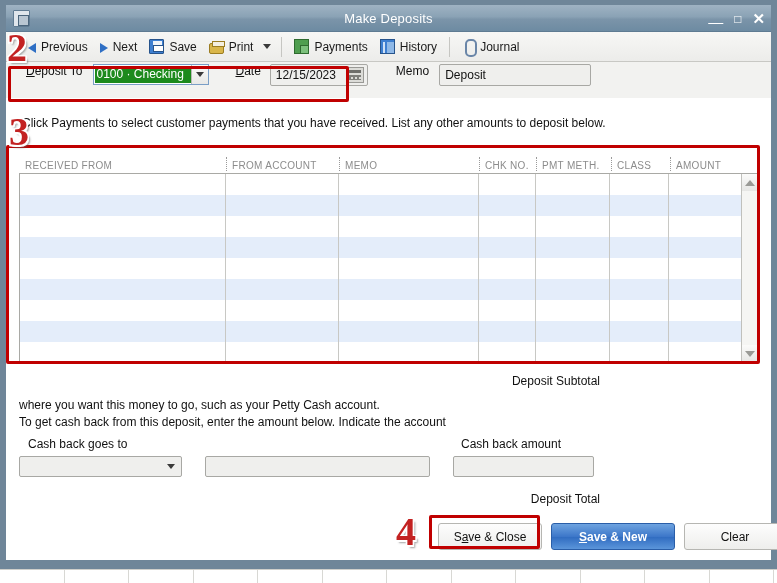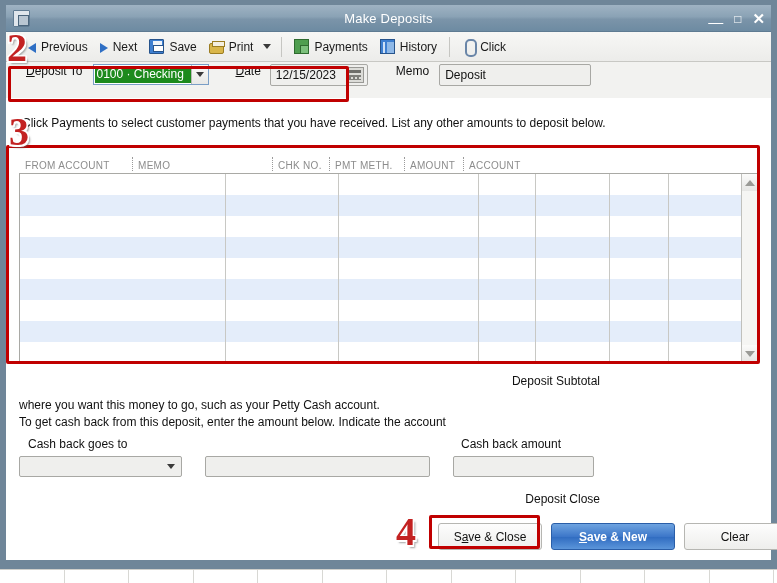--- a/index.html
+++ b/index.html
@@ -524,21 +524,21 @@
       <div class="tb-item">
         <span class="ico ico-hist"></span>
         <span class="lbl">History</span>
       </div>
 
 
       <div class="tb-sep"></div>
 
       <div class="tb-item">
         <span class="ico ico-attach"></span>
-        <span class="lbl">Click</span>
+        <span class="lbl">Journal</span>
       </div>
     </div>
 
     <div class="content-bg"></div>
 
     <div class="row-deposit">
       <span class="fld-label"><span class="u">D</span><span>eposit To</span></span>
 
       <div class="combo">
         <span class="combo-val">0100 · Checking</span>
@@ -555,26 +555,27 @@
       </div>
 
       <span class="lbl-memo">Memo</span>
       <div class="memofield">Deposit</div>
     </div>
 
     <div class="instruction">Click Payments to select customer payments that you have received. List any other amounts to deposit below.</div>
 
     <div class="grid-wrap">
       <div class="grid-head">
+        <div class="gh" style="width:207px">RECEIVED FROM</div>
         <div class="gh" style="width:113px">FROM ACCOUNT</div>
         <div class="gh" style="width:140px">MEMO</div>
         <div class="gh" style="width:57px">CHK NO.</div>
         <div class="gh" style="width:75px">PMT METH.</div>
-        <div class="gh" style="width:59px">AMOUNT</div>
-        <div class="gh" style="width:72px">ACCOUNT</div>
+        <div class="gh" style="width:59px">CLASS</div>
+        <div class="gh" style="width:72px">AMOUNT</div>
       </div>
 
       <div class="grid-body">
         <div class="grid-cols" id="grid-rows">
             <div class="g-row">
               <div class="g-cell" style="width: 207px;"></div>
               <div class="g-cell" style="width: 113px;"></div>
               <div class="g-cell" style="width: 140px;"></div>
               <div class="g-cell" style="width: 57px;"></div>
               <div class="g-cell" style="width: 75px;"></div>
@@ -681,21 +682,21 @@
     </div>
 
     <div class="cb-inputs">
       <div class="cb-combo">
         <span class="tri-down-sm"></span>
       </div>
       <div class="cb-memo"></div>
       <div class="cb-amt"></div>
     </div>
 
-    <div class="deposit-total">Deposit Close</div>
+    <div class="deposit-total">Deposit Total</div>
 
     <div class="actions">
       <div class="btn btn-default">
         <span><span>S</span><span class="u">a</span><span>ve &amp; Close</span></span>
       </div>
       <div class="btn btn-primary">
         <span><span class="u">S</span><span>ave &amp; New</span></span>
       </div>
       <div class="btn btn-default btn-clear">
         <span>Clear</span>

